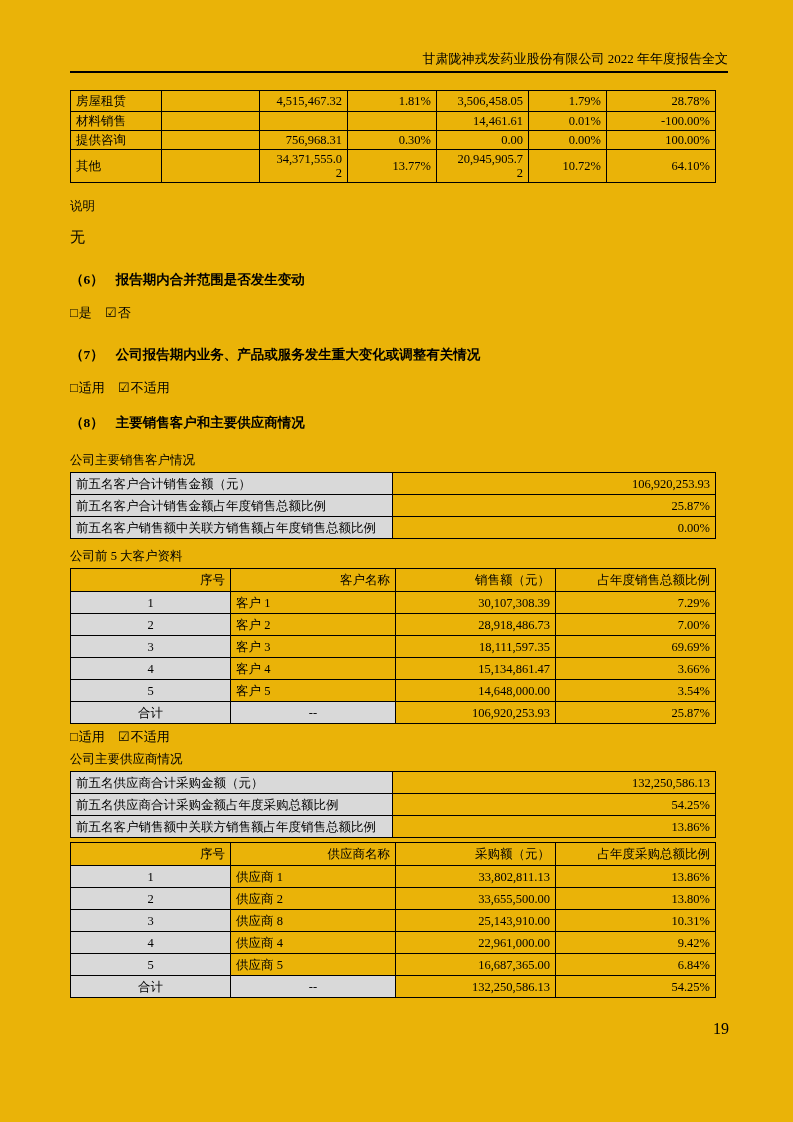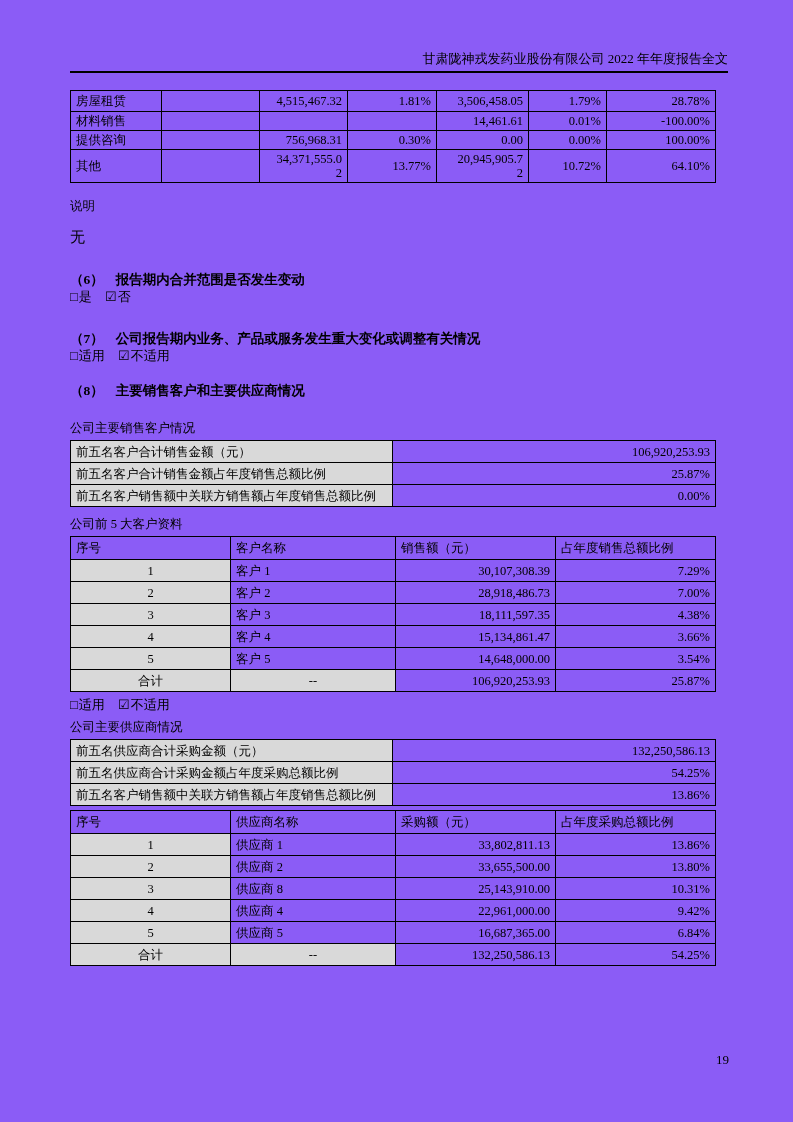--- a/index.html
+++ b/index.html
@@ -1,51 +1,51 @@
 <!DOCTYPE html>
 <html style="--shade: #d9d9d9;"><head>
 <meta charset="utf-8">
 <style>
   html,body{margin:0;padding:0;background:#ffffff;}
   .page{
     position:relative;
     width:793px;height:1122px;
-    background:#8b5cf6;
+    background:#eab308;
     font-family:"Liberation Serif","DejaVu Serif",serif;
     color:#000;
     overflow:hidden;
   }
   .content{position:absolute;left:70px;top:0;width:658px;}
   .doc-header{margin-top:51px;text-align:right;font-size:13px;line-height:15px;}
   .header-rule{margin-top:5px;height:2px;background:#000;}
   p{margin:0;}
   .tbl{border-collapse:collapse;table-layout:fixed;width:645px;font-size:12.5px;border:1.5px solid #000;}
   .tbl td{border:1px solid #000;padding:1px 5px;line-height:14px;overflow:hidden;vertical-align:middle;}
   .rev td{height:16px;}
   .rev tr.r0 td{height:18px;}
   .rev tr.r3 td{height:30px;}
   .sum td{height:19px;}
   .det td{height:19px;}
-  .det tr.hdr td{text-align:left;height:20px;margin-left:37px;}
+  .det tr.hdr td{text-align:right;height:20px;margin-left:37px;}
   .shade{background:var(--shade,#d9d9d9);}
   .rgt{text-align:right;white-space:pre-line;}
   .ctr{text-align:center;}
   .small-text{margin-top:16px;font-size:12.5px;line-height:15px;}
   .none-text{margin-top:14px;font-size:15px;line-height:18px;}
   .sec-heading{margin:0;margin-top:26px;font-size:13.5px;font-weight:bold;line-height:16px;}
   .sec-heading .sec-num{margin-right:12px;}
-  .choice{margin-top:1px;font-size:13px;line-height:16px;}
+  .choice{margin-top:17px;font-size:13px;line-height:16px;}
   .choice .opt{margin-right:10px;}
   .choice .box{margin-right:1px;}
   .caption{margin-top:22px;font-size:12.5px;line-height:15px;}
   .caption-sm{margin-top:10px;font-size:12.5px;line-height:15px;}
   .tight{margin-top:8px;}
   .vtight{margin-top:5px;}
   .tbl-gap{margin-top:4px;}
-  .page-number{position:absolute;top:1052px;right:64px;font-size:13px;}
+  .page-number{position:absolute;top:1020px;right:64px;font-size:16px;}
 </style>
 </head>
 <body>
 
 <div class="page">
   <div class="content">
 
     <div class="doc-header">
       <span>甘肃陇神戎发药业股份有限公司 2022 年年度报告全文</span>
     </div>
@@ -172,21 +172,21 @@
         <tr>
           <td class="ctr shade">2</td>
           <td>客户 2</td>
           <td class="rgt">28,918,486.73</td>
           <td class="rgt">7.00%</td>
         </tr>
         <tr>
           <td class="ctr shade">3</td>
           <td>客户 3</td>
           <td class="rgt">18,111,597.35</td>
-          <td class="rgt">4.38%</td>
+          <td class="rgt">69.69%</td>
         </tr>
         <tr>
           <td class="ctr shade">4</td>
           <td>客户 4</td>
           <td class="rgt">15,134,861.47</td>
           <td class="rgt">3.66%</td>
         </tr>
         <tr>
           <td class="ctr shade">5</td>
           <td>客户 5</td>

